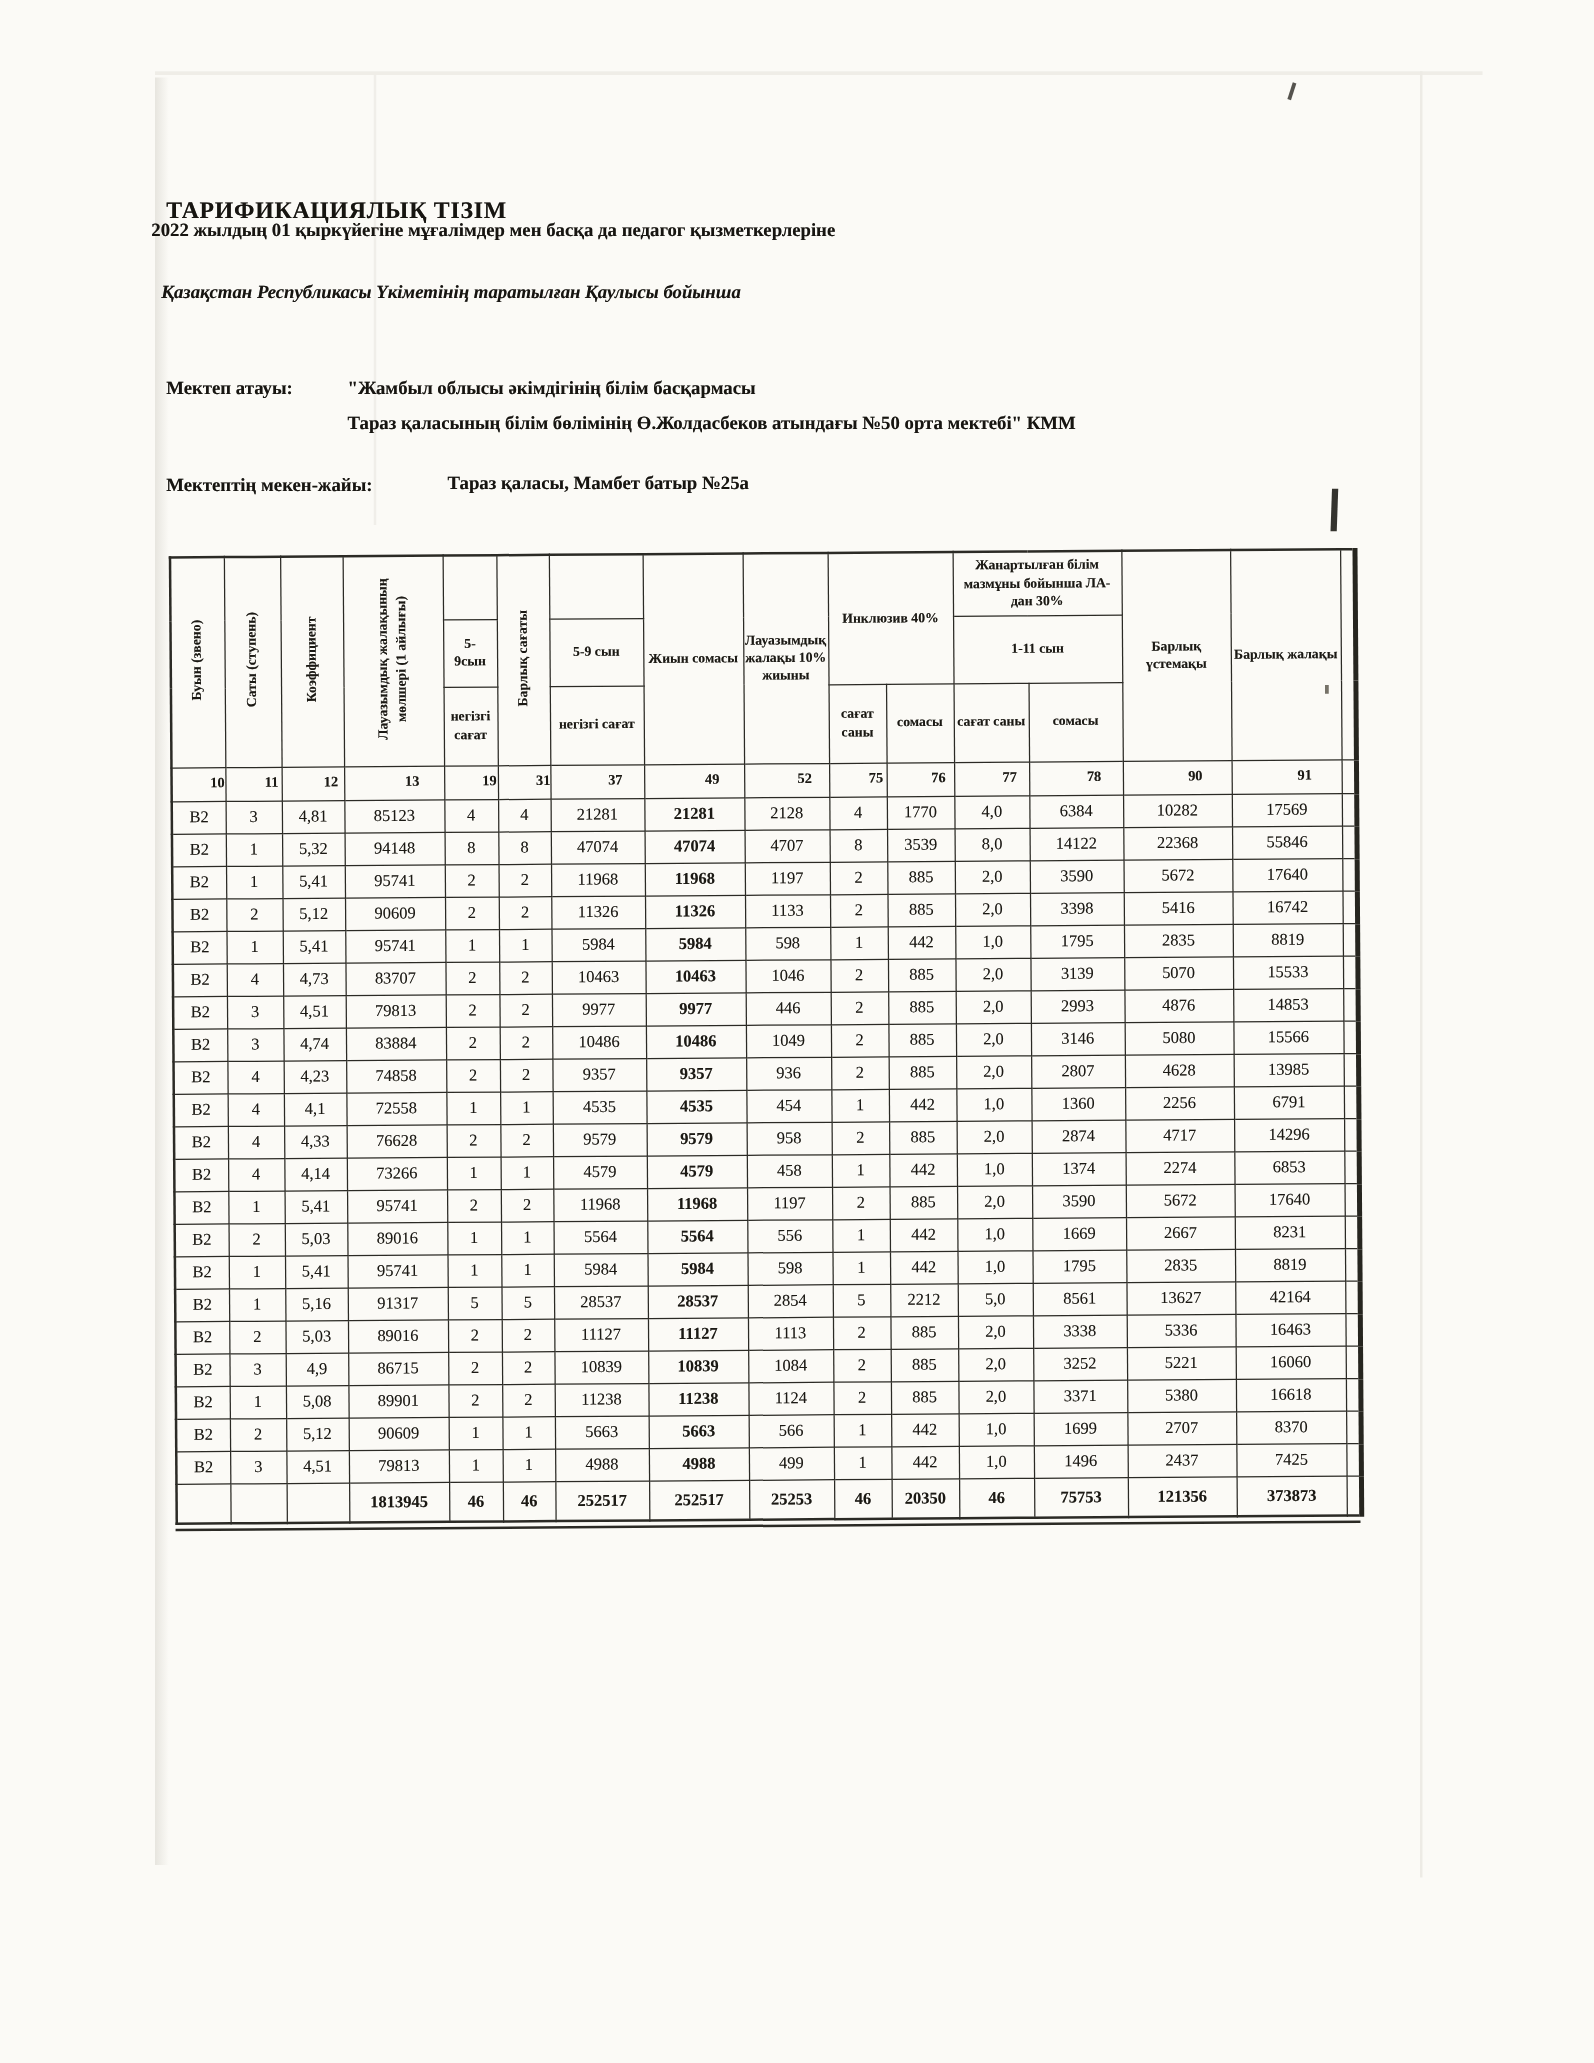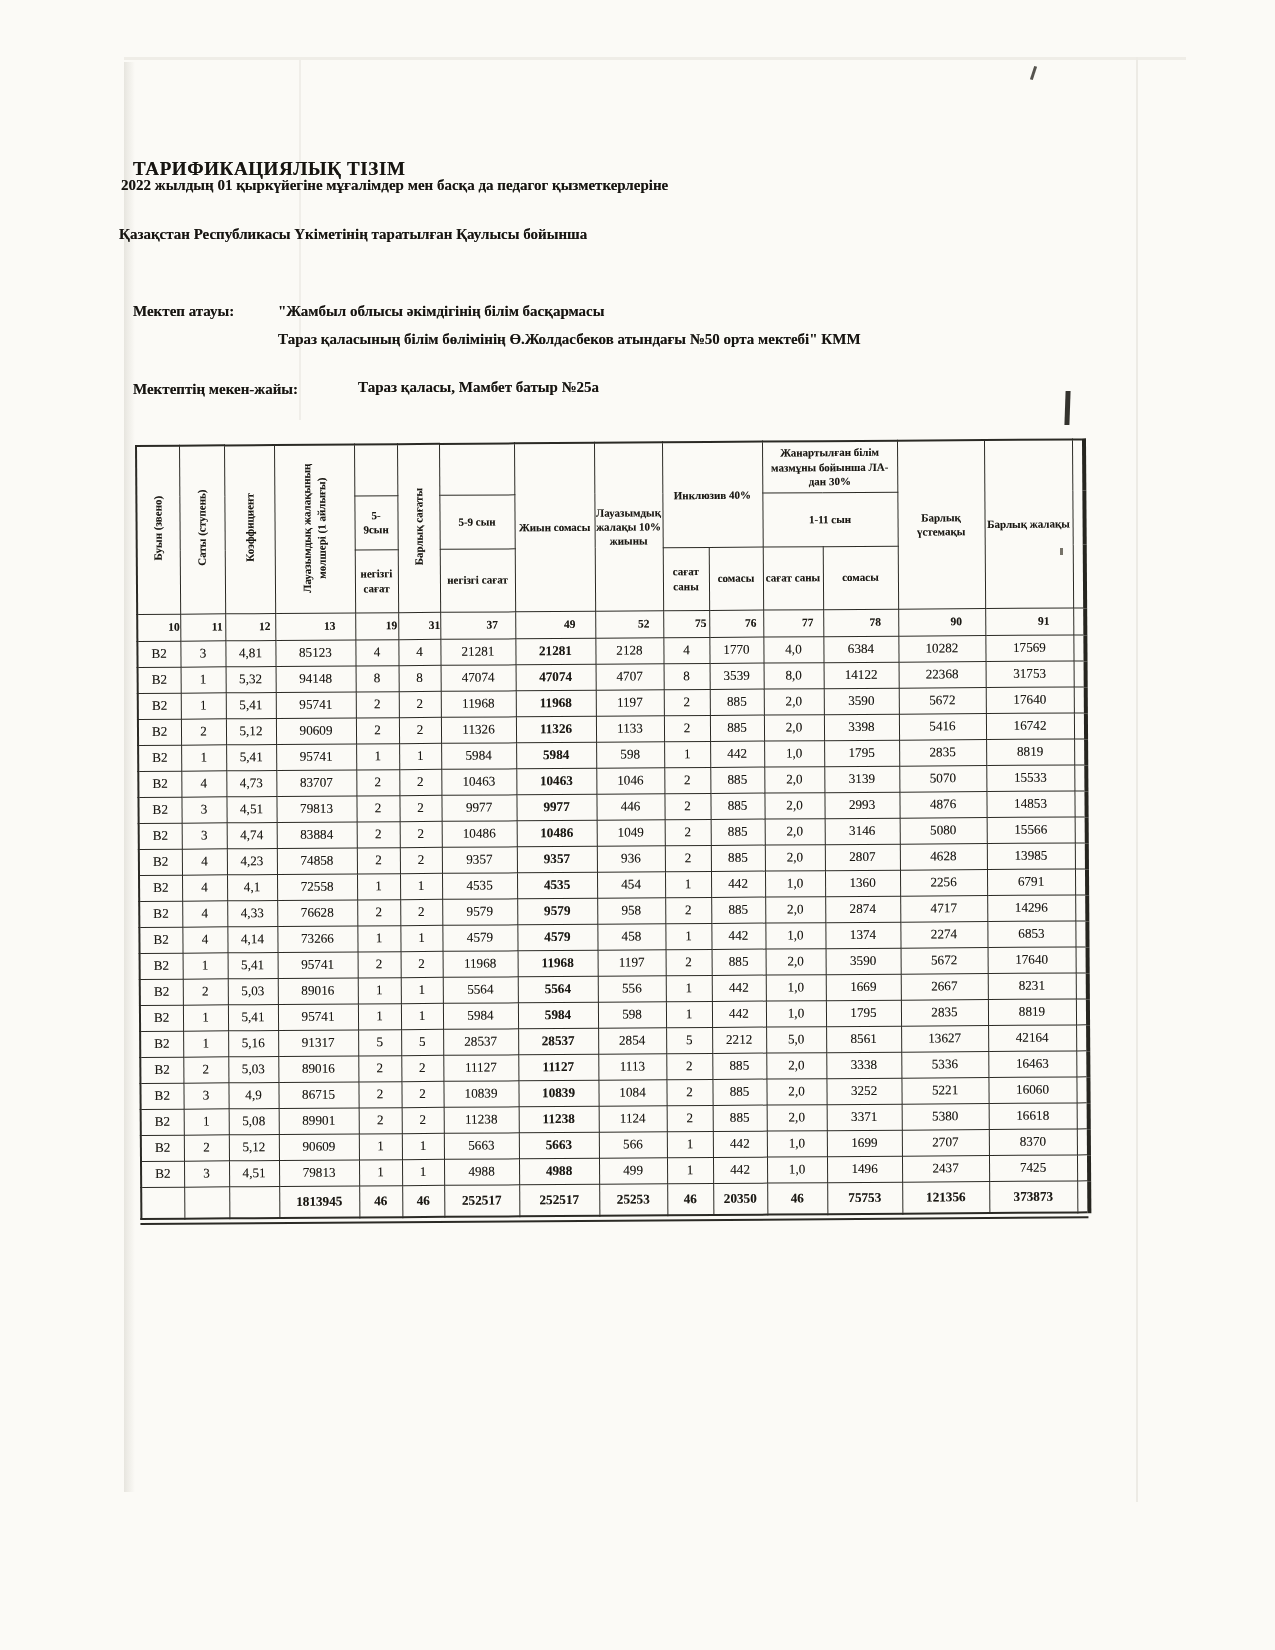--- a/index.html
+++ b/index.html
@@ -18,21 +18,21 @@
   .fold-right { left:1136px; top:57px; width:2px; height:1445px; background:#edebe5; }
   .crease { left:299px; top:60px; width:2px; height:360px; background:#f0eee9; }
   .tick-mark { left:1065px; top:391px; width:5px; height:34px; background:#34332e; transform:rotate(2deg); }
   .dash-mark { left:1032px; top:66px; width:3px; height:14px; background:#55534e; transform:rotate(18deg); }
   .dot-mark { left:1060px; top:548px; width:3px; height:7px; background:#767268; }
   
   .doc-title { left:133px; top:124px; font-size:19px; font-weight:bold; letter-spacing:.6px;
     text-shadow:0 0 .5px rgba(20,18,14,.6);margin-top:34px; }
   .doc-line { font-size:15px; font-weight:bold; text-shadow:0 0 .4px rgba(20,18,14,.5); }
   .l2 { left:121px; top:177px; }
-  .l3 { left:119px; top:226px; }
+  .l3 { left:129px; top:226px;font-style:italic; }
   .school-label { left:133px; top:303px;text-align:center; }
   .school-v1 { left:278px; top:303px; }
   .school-v2 { left:278px; top:331px; }
   .addr-label { left:133px; top:381px; }
   .addr-value { left:358px; top:379px; }
   
   .tablewrap { position:absolute; left:135px; top:445px; transform:rotate(-0.4deg); transform-origin:0 0; }
   table { border-collapse:collapse; table-layout:fixed; width:948px; border:2px solid #2b2a25; }
   th,td { border:1.5px solid #2b2a25; text-align:center; vertical-align:middle;
     padding:0 1px; overflow:hidden; color:#1b1914; }
@@ -167,21 +167,21 @@
           <td>8</td>
           <td>8</td>
           <td>47074</td>
           <td class="b">47074</td>
           <td>4707</td>
           <td>8</td>
           <td>3539</td>
           <td>8,0</td>
           <td>14122</td>
           <td>22368</td>
-          <td>31753</td>
+          <td>55846</td>
           <td class="edge"></td>
         </tr>
         <tr>
           <td>B2</td>
           <td>1</td>
           <td>5,41</td>
           <td>95741</td>
           <td>2</td>
           <td>2</td>
           <td>11968</td>

